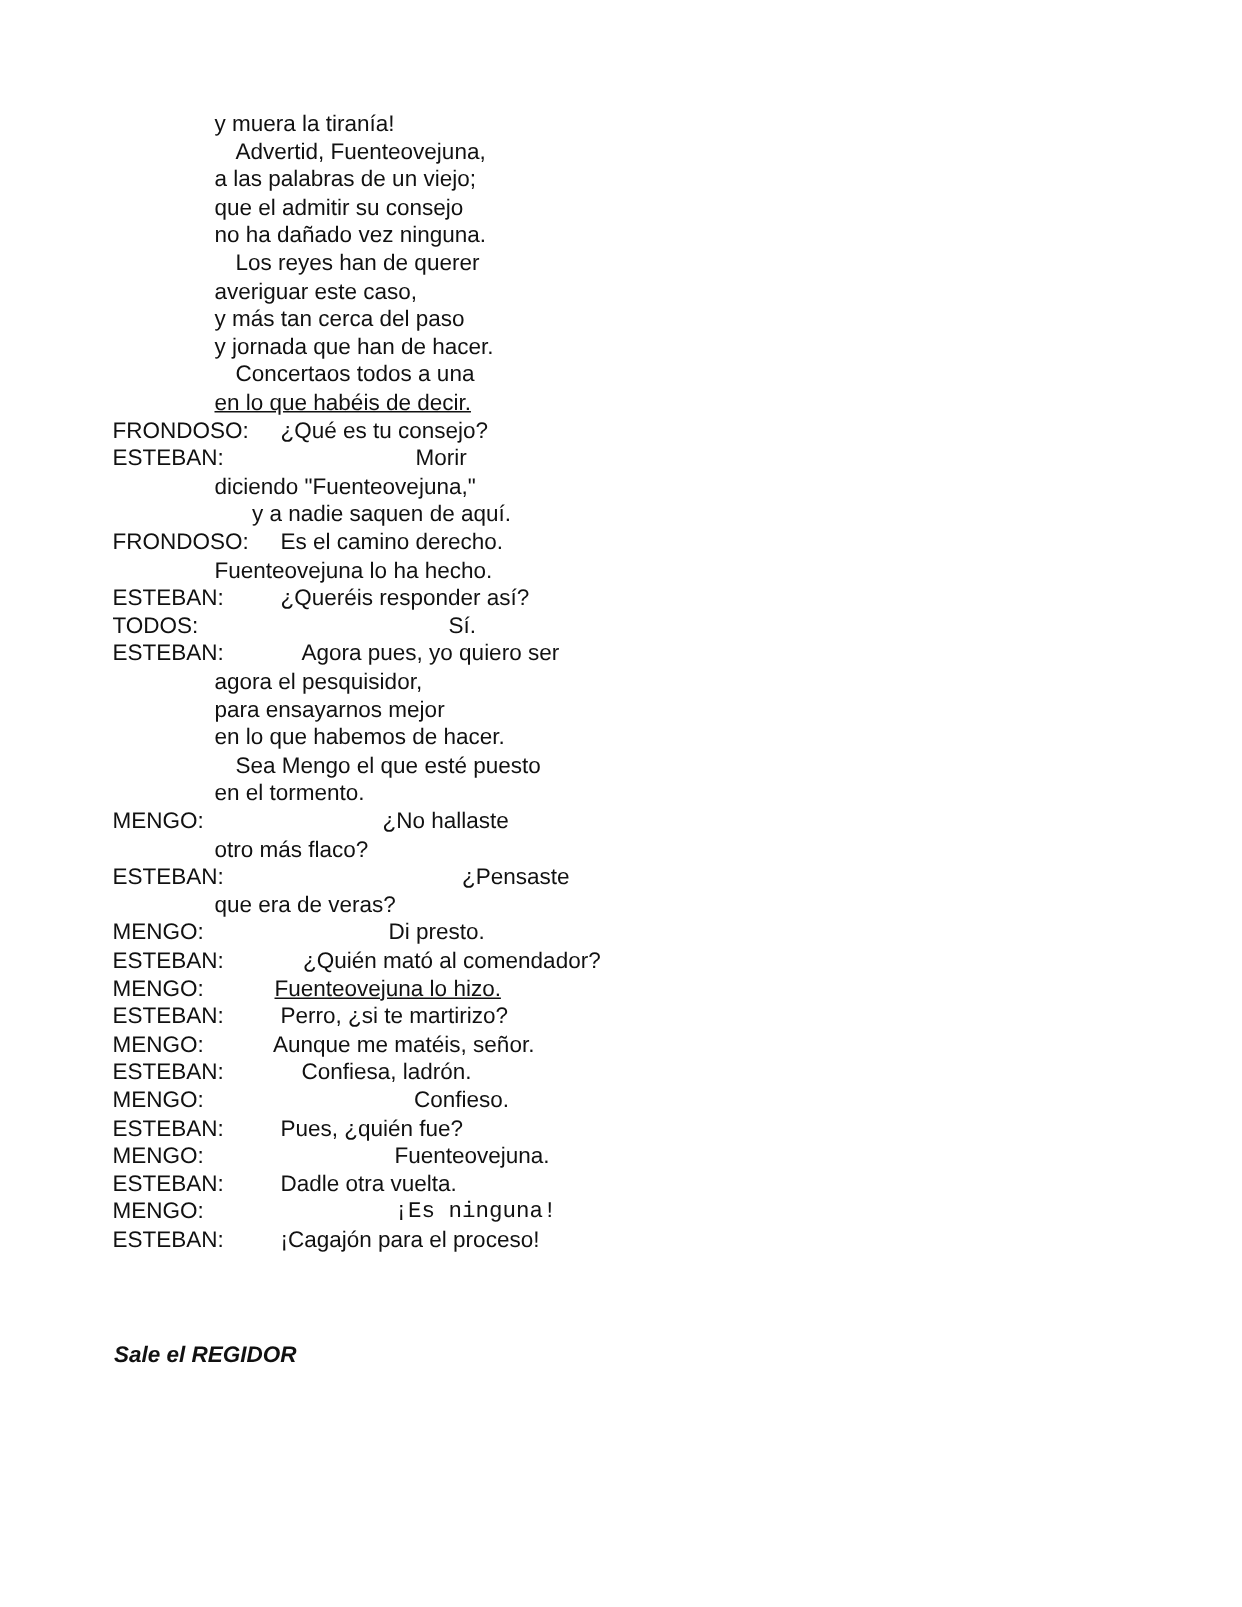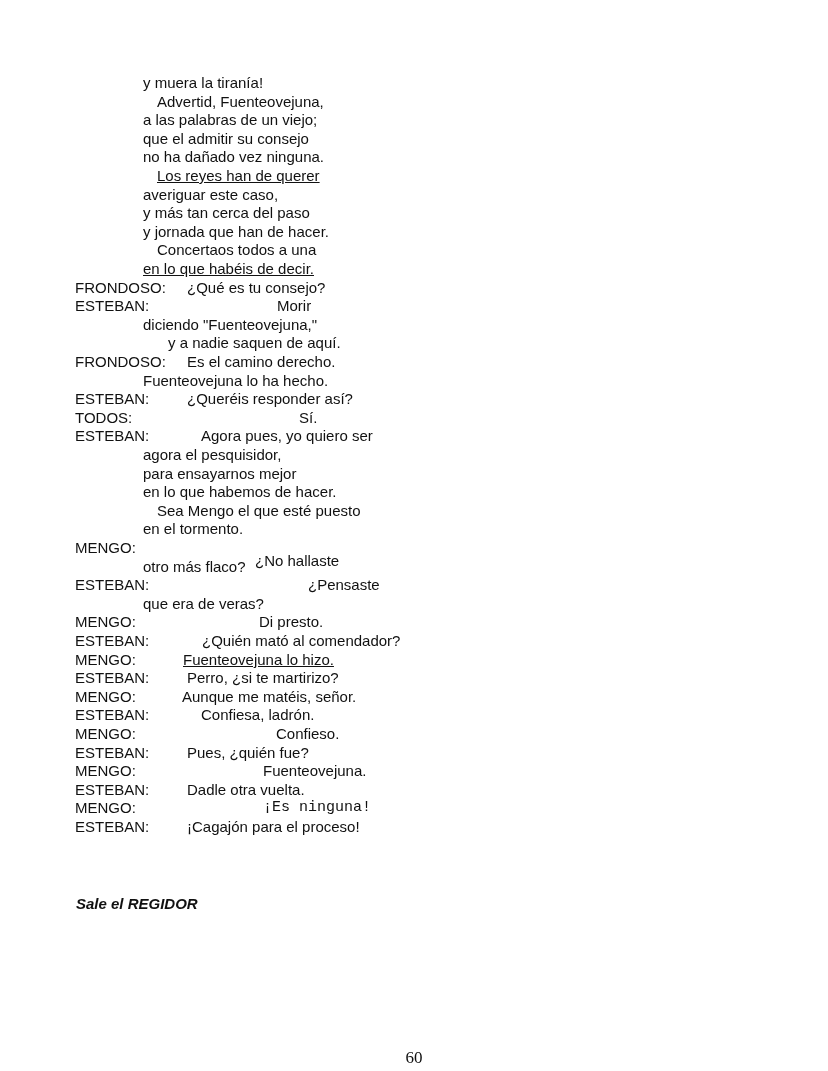--- a/index.html
+++ b/index.html
@@ -16,52 +16,51 @@
 </head>
 <body>
 
 <div class="page">
   <div id="lines">
       <div class="line" style="top: 74px; left: 0px;"><span class="txt" style="left: 143px;">y muera la tiranía!</span></div>
       <div class="line" style="top: 92.6px; left: 0px;"><span class="txt" style="left: 157px;">Advertid, Fuenteovejuna,</span></div>
       <div class="line" style="top: 111.2px; left: 0px;"><span class="txt" style="left: 143px;">a las palabras de un viejo;</span></div>
       <div class="line" style="top: 129.8px; left: 0px;"><span class="txt" style="left: 143px;">que el admitir su consejo</span></div>
       <div class="line" style="top: 148.4px; left: 0px;"><span class="txt" style="left: 143px;">no ha dañado vez ninguna.</span></div>
-      <div class="line" style="top: 167px; left: 0px;"><span class="txt" style="left: 157px; text-decoration: underline;">Los reyes han de querer</span></div>
+      <div class="line" style="top: 167px; left: 0px;"><span class="txt" style="left: 157px;">Los reyes han de querer</span></div>
       <div class="line" style="top: 185.6px; left: 0px;"><span class="txt" style="left: 143px;">averiguar este caso,</span></div>
       <div class="line" style="top: 204.2px; left: 0px;"><span class="txt" style="left: 143px;">y más tan cerca del paso</span></div>
       <div class="line" style="top: 222.8px; left: 0px;"><span class="txt" style="left: 143px;">y jornada que han de hacer.</span></div>
       <div class="line" style="top: 241.4px; left: 0px;"><span class="txt" style="left: 157px;">Concertaos todos a una</span></div>
       <div class="line" style="top: 260px; left: 0px;"><span class="txt" style="left: 143px; text-decoration: underline;">en lo que habéis de decir.</span></div>
       <div class="line" style="top: 278.6px; left: 0px;"><span class="spk">FRONDOSO:</span><span class="txt" style="left: 187px;">¿Qué es tu consejo?</span></div>
       <div class="line" style="top: 297.2px; left: 0px;"><span class="spk">ESTEBAN:</span><span class="txt" style="left: 277px;">Morir</span></div>
       <div class="line" style="top: 315.8px; left: 0px;"><span class="txt" style="left: 143px;">diciendo "Fuenteovejuna,"</span></div>
       <div class="line" style="top: 334.4px; left: 0px;"><span class="txt" style="left: 168px;">y a nadie saquen de aquí.</span></div>
       <div class="line" style="top: 353px; left: 0px;"><span class="spk">FRONDOSO:</span><span class="txt" style="left: 187px;">Es el camino derecho.</span></div>
       <div class="line" style="top: 371.6px; left: 0px;"><span class="txt" style="left: 143px;">Fuenteovejuna lo ha hecho.</span></div>
       <div class="line" style="top: 390.2px; left: 0px;"><span class="spk">ESTEBAN:</span><span class="txt" style="left: 187px;">¿Queréis responder así?</span></div>
       <div class="line" style="top: 408.8px; left: 0px;"><span class="spk">TODOS:</span><span class="txt" style="left: 299px;">Sí.</span></div>
       <div class="line" style="top: 427.4px; left: 0px;"><span class="spk">ESTEBAN:</span><span class="txt" style="left: 201px;">Agora pues, yo quiero ser</span></div>
       <div class="line" style="top: 446px; left: 0px;"><span class="txt" style="left: 143px;">agora el pesquisidor,</span></div>
       <div class="line" style="top: 464.6px; left: 0px;"><span class="txt" style="left: 143px;">para ensayarnos mejor</span></div>
       <div class="line" style="top: 483.2px; left: 0px;"><span class="txt" style="left: 143px;">en lo que habemos de hacer.</span></div>
       <div class="line" style="top: 501.8px; left: 0px;"><span class="txt" style="left: 157px;">Sea Mengo el que esté puesto</span></div>
       <div class="line" style="top: 520.4px; left: 0px;"><span class="txt" style="left: 143px;">en el tormento.</span></div>
-      <div class="line" style="top: 539px; left: 0px;"><span class="spk">MENGO:</span><span class="txt" style="left: 255px; margin-top: 13px;">¿No hallaste</span></div>
+      <div class="line" style="top: 539px; left: 0px;"><span class="spk">MENGO:</span><span class="txt" style="left: 255px;">¿No hallaste</span></div>
       <div class="line" style="top: 557.6px; left: 0px;"><span class="txt" style="left: 143px;">otro más flaco?</span></div>
       <div class="line" style="top: 576.2px; left: 0px;"><span class="spk">ESTEBAN:</span><span class="txt" style="left: 260px; margin-left: 48px;">¿Pensaste</span></div>
       <div class="line" style="top: 594.8px; left: 0px;"><span class="txt" style="left: 143px;">que era de veras?</span></div>
       <div class="line" style="top: 613.4px; left: 0px;"><span class="spk">MENGO:</span><span class="txt" style="left: 259px;">Di presto.</span></div>
       <div class="line" style="top: 632px; left: 0px;"><span class="spk">ESTEBAN:</span><span class="txt" style="left: 202px;">¿Quién mató al comendador?</span></div>
       <div class="line" style="top: 650.6px; left: 0px;"><span class="spk">MENGO:</span><span class="txt" style="left: 183px; text-decoration: underline;">Fuenteovejuna lo hizo.</span></div>
       <div class="line" style="top: 669.2px; left: 0px;"><span class="spk">ESTEBAN:</span><span class="txt" style="left: 187px;">Perro, ¿si te martirizo?</span></div>
       <div class="line" style="top: 687.8px; left: 0px;"><span class="spk">MENGO:</span><span class="txt" style="left: 182px;">Aunque me matéis, señor.</span></div>
       <div class="line" style="top: 706.4px; left: 0px;"><span class="spk">ESTEBAN:</span><span class="txt" style="left: 201px;">Confiesa, ladrón.</span></div>
       <div class="line" style="top: 725px; left: 0px;"><span class="spk">MENGO:</span><span class="txt" style="left: 276px;">Confieso.</span></div>
       <div class="line" style="top: 743.6px; left: 0px;"><span class="spk">ESTEBAN:</span><span class="txt" style="left: 187px;">Pues, ¿quién fue?</span></div>
       <div class="line" style="top: 762.2px; left: 0px;"><span class="spk">MENGO:</span><span class="txt" style="left: 263px;">Fuenteovejuna.</span></div>
       <div class="line" style="top: 780.8px; left: 0px;"><span class="spk">ESTEBAN:</span><span class="txt" style="left: 187px;">Dadle otra vuelta.</span></div>
       <div class="line" style="top: 799.4px; left: 0px;"><span class="spk">MENGO:</span><span class="txt" style="left: 263px; font-family: Liberation Mono, monospace;">¡Es ninguna!</span></div>
       <div class="line" style="top: 818px; left: 0px;"><span class="spk">ESTEBAN:</span><span class="txt" style="left: 187px;">¡Cagajón para el proceso!</span></div>
     </div>
   <div class="stage">Sale el REGIDOR</div>
-  <div class="pnum">60</div>
 </div>
 
 </body></html>

